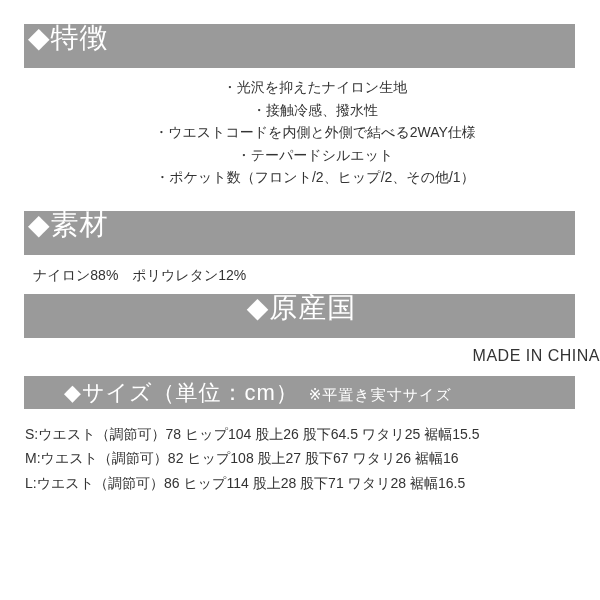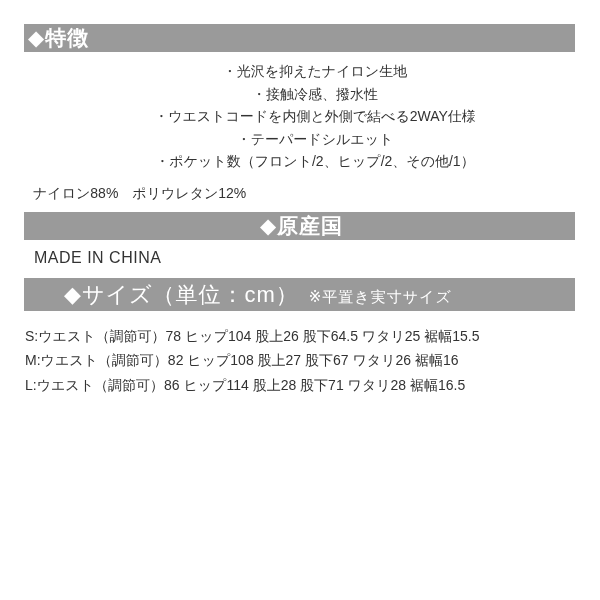--- a/index.html
+++ b/index.html
@@ -16,25 +16,24 @@
   .bar {
     margin-left: 24px;
     width: 551px;
     background: #9a9a9a;
     color: #ffffff;
     padding-left: 4px;
     white-space: nowrap;
     overflow: hidden;
   }
   .bar-std {
-    height: 28px;
+    height: 44px;
     line-height: 28px;
-    font-size: 21px;
+    font-size: 28px;
     letter-spacing: 1px;
-    font-weight: bold;
   }
   .bar-size {
     height: 33px;
     line-height: 33px;
     font-size: 22px;
     letter-spacing: 1px;
     padding-left: 40px;
   }
   .bar-note {
     font-size: 15px;
@@ -64,20 +63,21 @@
     font-size: 14px;
     line-height: 20px;
     white-space: nowrap;
   }
   .origin-text {
     margin: 8px 0 0 34px;
     font-size: 16px;
     line-height: 19px;
     letter-spacing: 0.5px;
     white-space: nowrap;
+    text-align: right;
   }
 
   .size-rows {
     margin: 13px 0 0 25px;
     font-size: 14px;
   }
   .size-row {
     line-height: 24.5px;
     height: 24.5px;
     white-space: nowrap;
@@ -91,20 +91,21 @@
   <div class="bar bar-std" id="bar-features">◆特徴</div>
 
   <ul class="features">
     <li>・光沢を抑えたナイロン生地</li>
     <li>・接触冷感、撥水性</li>
     <li>・ウエストコードを内側と外側で結べる2WAY仕様</li>
     <li>・テーパードシルエット</li>
     <li>・ポケット数（フロント/2、ヒップ/2、その他/1）</li>
   </ul>
 
+  <div class="bar bar-std" id="bar-material">◆素材</div>
 
   <div class="material-text">ナイロン88%　ポリウレタン12%</div>
 
   <div class="bar bar-std" id="bar-origin">◆原産国</div>
 
   <div class="origin-text">MADE IN CHINA</div>
 
   <div class="bar bar-size" id="bar-size">
     <span>◆サイズ（単位：cm）</span><span class="bar-note">※平置き実寸サイズ</span>
   </div>

